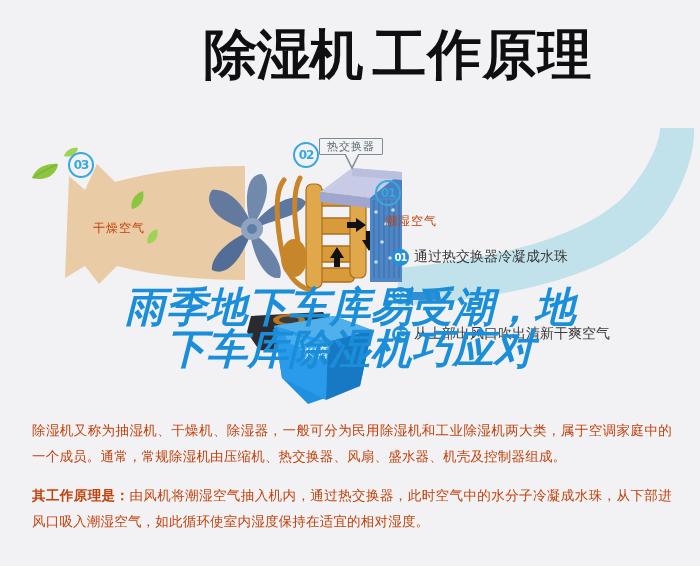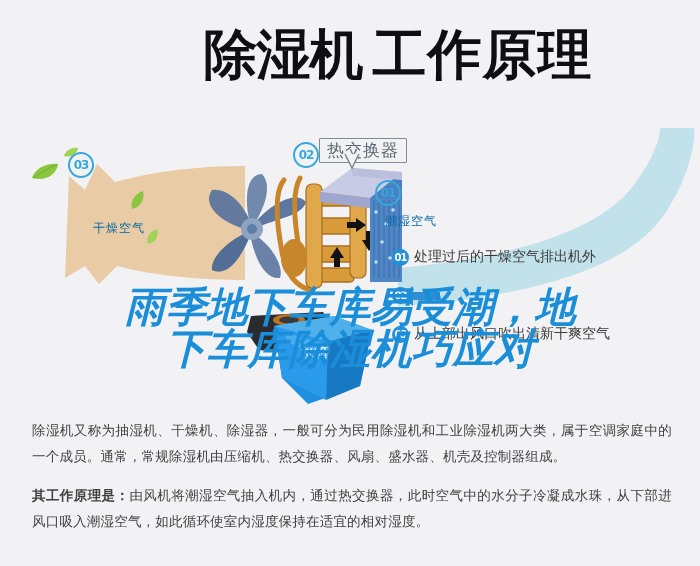--- a/index.html
+++ b/index.html
@@ -50,35 +50,35 @@
     font-size:12px;font-weight:bold;
     display:flex;align-items:center;justify-content:center;
     background:transparent;letter-spacing:-1px;
     font-family:"DejaVu Sans","Liberation Sans",sans-serif;
   }
   #badge-03{left:68px;top:32px;}
   #badge-02{left:293px;top:22px;}
   #badge-01{left:375px;top:60px;}
 
   .diag-label{
-    position:absolute;color:#0369a1;font-size:12px;
+    position:absolute;color:#c2410c;font-size:12px;
     white-space:nowrap;letter-spacing:1px;
   }
   #label-dry{left:93px;top:100px;}
   #label-humid{left:385px;top:93px;}
   #label-tank{left:300px;top:224px;color:#ffffff;font-size:14px;letter-spacing:0;}
 
   
   .callout{
     position:absolute;left:319px;top:18px;
   }
   .callout-box{
     border:1.5px solid #7d8b93;border-radius:1px;
     padding:0 7px;background:rgba(242,242,244,0.75);
-    color:#5a6a72;font-size:17px;white-space:nowrap;letter-spacing:1px;
+    color:#5a6a72;font-size:11px;white-space:nowrap;letter-spacing:1px;
   }
   .callout-tail{position:absolute;left:24px;top:16px;}
 
   
   .fan{position:absolute;left:192px;top:48px;width:120px;height:120px;}
   .coil{position:absolute;left:270px;top:42px;width:120px;height:135px;}
   .hx{position:absolute;left:316px;top:30px;width:92px;height:150px;}
   .base{position:absolute;left:245px;top:190px;width:100px;height:48px;}
   .tank{position:absolute;left:268px;top:196px;width:110px;height:92px;}
   .inlet-arrow{position:absolute;left:400px;top:165px;width:40px;height:22px;}
@@ -115,21 +115,21 @@
   .ol-stack{position:relative;display:block;}
   .ol-stroke{
     position:absolute;left:0;right:0;top:0;
     color:transparent;-webkit-text-stroke:4px #ffffff;z-index:1;
   }
   .ol-fill{position:relative;z-index:2;color:#1a8ed8;-webkit-text-stroke:0;}
 
   
   .body-copy{position:absolute;left:32px;top:418px;width:640px;}
   .para{
-    color:#404040;font-size:13.5px;line-height:1.95;
+    color:#c2410c;font-size:13.5px;line-height:1.95;
     letter-spacing:0.2px;margin:0 0 12px 0;
     text-align:justify;
   }
   .para .lead{font-weight:bold;}
 </style>
 </head>
 <body>
 
 <div class="page">
 
@@ -283,21 +283,21 @@
       <div class="callout-tail">
         <svg width="18" height="16" viewBox="0 0 18 16">
             <path d="M2 0 L9 14 L16 0" stroke="#7d8b93" stroke-width="1.5" fill="#f2f2f4"></path>
           </svg>
       </div>
     </div>
 
     <div class="legend">
       <div class="legend-item">
         <div class="legend-badge">01</div>
-        <div>处理过后的干燥空气排出机外</div>
+        <div>通过热交换器冷凝成水珠</div>
       </div>
       <div class="legend-item">
         <div class="legend-badge">02</div>
       </div>
       <div class="legend-item">
         <div class="legend-badge">03</div>
         <div>从上部出风口吹出清新干爽空气</div>
       </div>
     </div>
 

